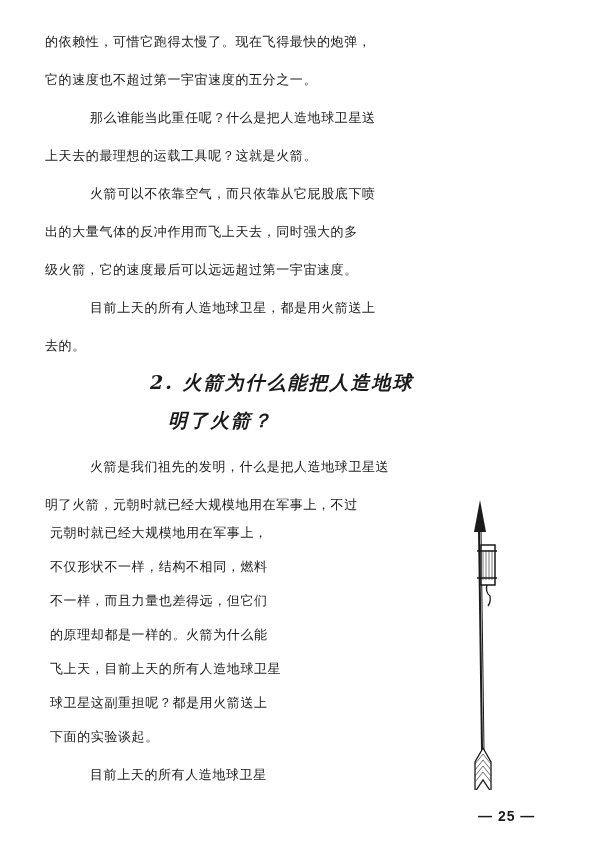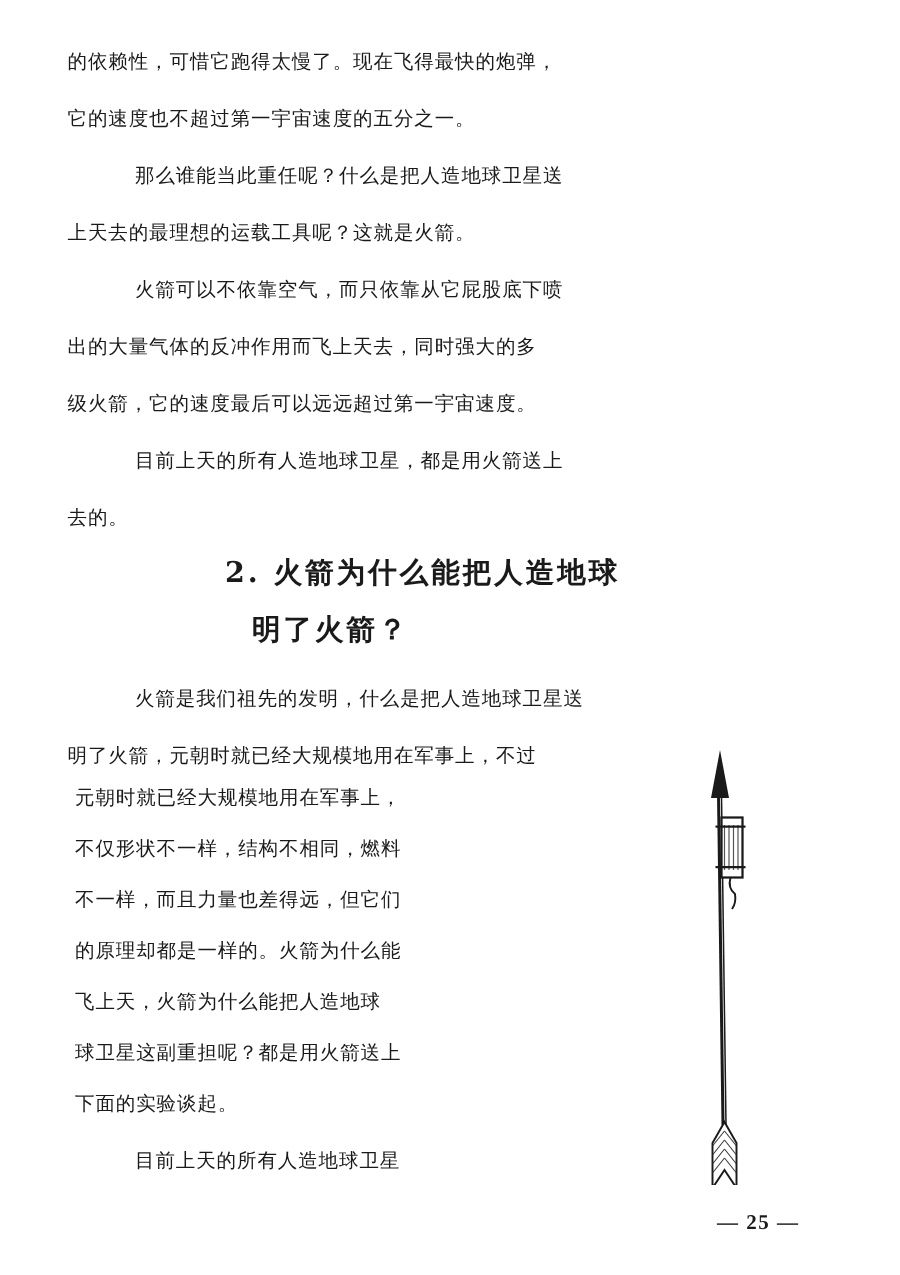--- a/index.html
+++ b/index.html
@@ -6,25 +6,25 @@
   body {
     width: 600px; height: 850px; background: #ffffff; position: relative; overflow: hidden;
     font-family: "DejaVu Sans", "Liberation Sans", sans-serif; color: #1a1a1a;
   }
   .line {
     position: absolute; left: 45px; font-size: 13px; line-height: 24px;
     white-space: nowrap; letter-spacing: 0.6px;
   }
   .heading {
     position: absolute; font-size: 19px; line-height: 24px; font-weight: bold;
-    font-family: "DejaVu Serif", "Liberation Serif", serif; letter-spacing: 2px; white-space: nowrap;
+    font-family: "DejaVu Serif", "Liberation Serif", serif; letter-spacing: 2px; white-space: nowrap; font-style: italic;
   }
   .pagenum {
     position: absolute; left: 478px; top: 808px; font-size: 14px; font-weight: bold;
-    font-family: Liberation Serif, serif; letter-spacing: 1px;
+    font-family: Liberation Sans, sans-serif; letter-spacing: 1px;
   }
   .rocket { position: absolute; left: 455px; top: 500px; width: 50px; height: 290px; }
 </style>
 </head>
 <body>
 
 <div>
   <div class="line" style="top:30px">的依赖性，可惜它跑得太慢了。现在飞得最快的炮弹，</div>
   <div class="line" style="top:68px">它的速度也不超过第一宇宙速度的五分之一。</div>
   <div class="line" style="top:106px;left:90px">那么谁能当此重任呢？什么是把人造地球卫星送</div>
@@ -37,21 +37,21 @@
 
   <div class="heading" style="top:370px;left:150px">2. 火箭为什么能把人造地球</div>
   <div class="heading" style="top:408px;left:168px">明了火箭？</div>
 
   <div class="line" style="top:455px;left:90px">火箭是我们祖先的发明，什么是把人造地球卫星送</div>
   <div class="line" style="top:493px">明了火箭，元朝时就已经大规模地用在军事上，不过</div>
   <div class="line" style="top:521px;left:50px">元朝时就已经大规模地用在军事上，</div>
   <div class="line" style="top:555px;left:50px">不仅形状不一样，结构不相同，燃料</div>
   <div class="line" style="top:589px;left:50px">不一样，而且力量也差得远，但它们</div>
   <div class="line" style="top:623px;left:50px">的原理却都是一样的。火箭为什么能</div>
-  <div class="line" style="top:657px;left:50px">飞上天，火箭为什么能把人造地球</div>
+  <div class="line" style="top:657px;left:50px">飞上天，目前上天的所有人造地球卫星</div>
   <div class="line" style="top:691px;left:50px">球卫星这副重担呢？都是用火箭送上</div>
   <div class="line" style="top:725px;left:50px">下面的实验谈起。</div>
   <div class="line" style="top:763px;left:90px">目前上天的所有人造地球卫星</div>
 
   <svg class="rocket" viewBox="0 0 50 290">
     <polygon points="25,0 19,32 31,32" fill="#1a1a1a"></polygon>
     <line x1="24" y1="30" x2="27" y2="250" stroke="#1a1a1a" stroke-width="2"></line>
     <line x1="26" y1="30" x2="29" y2="250" stroke="#1a1a1a" stroke-width="1"></line>
     <rect x="26" y="45" width="14" height="40" fill="#fff" stroke="#1a1a1a" stroke-width="1.5"></rect>
     <line x1="28" y1="50" x2="28" y2="80" stroke="#555" stroke-width="0.8"></line>

